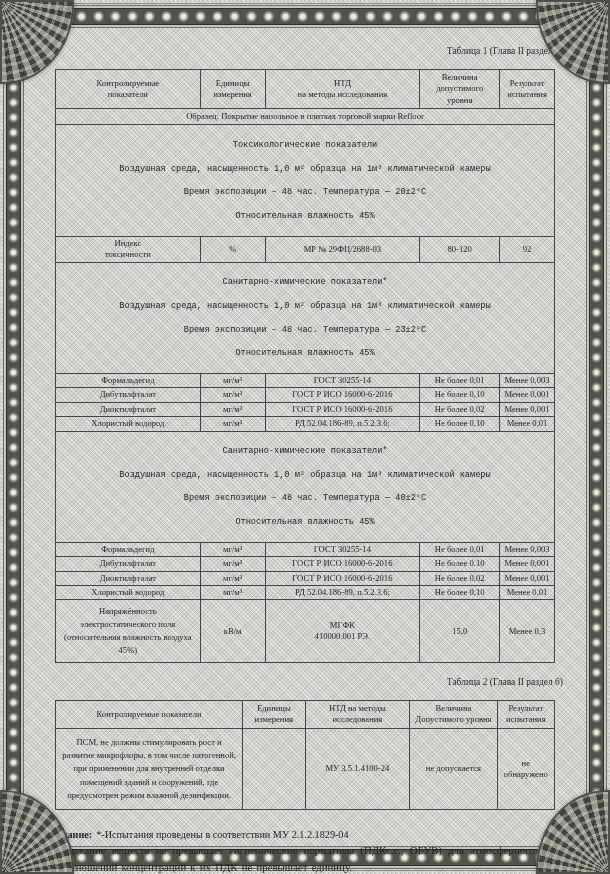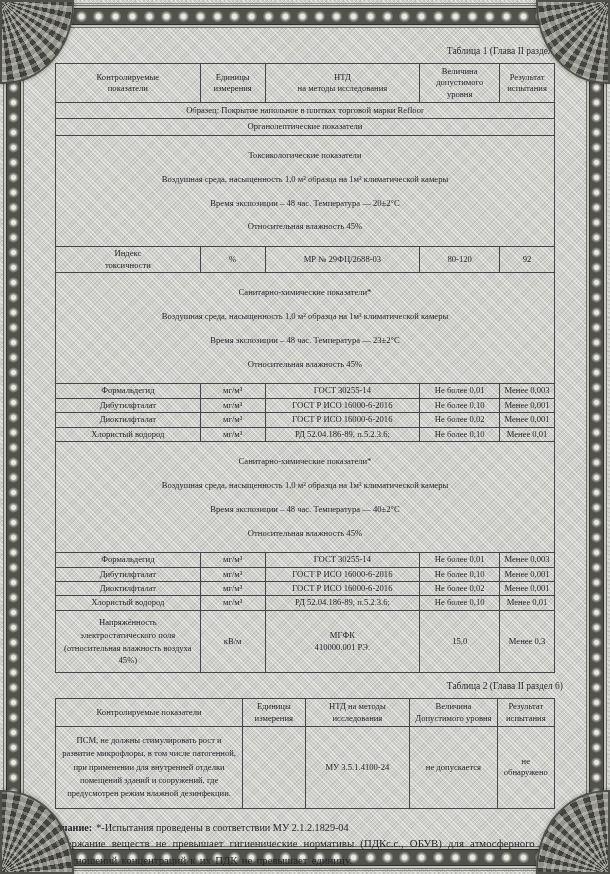--- a/index.html
+++ b/index.html
@@ -42,27 +42,27 @@
   .corner-tr { top:0; right:0; --cx:100%; --cy:0%;   --br:0 0 0 95%; }
   .corner-bl { bottom:0; left:0;  --cx:0%;   --cy:100%; --br:0 95% 0 0; }
   .corner-br { bottom:0; right:0; --cx:100%; --cy:100%; --br:95% 0 0 0; }
 
   
   .content { position:absolute; left:27px; right:27px; top:30px; bottom:28px;
     z-index:2; display:flex; flex-direction:column; padding-top:14px; color:#232327; }
 
   .tbl-caption { font-size:9.5px; text-align:right; padding-right:6px; margin:2px 14px 1px 0; color:#2a2a2e; }
 
-  table { border-collapse:collapse; width:500px; margin:6px auto; table-layout:fixed; background:transparent;border-radius:10px; }
+  table { border-collapse:collapse; width:500px; margin:12px auto; table-layout:fixed; background:transparent;border-radius:10px; }
   th, td { border:1px solid #43434a; padding:1px 3px; font-size:8.6px; line-height:1.32;
     text-align:center; vertical-align:middle; font-weight:normal; white-space:pre-line;
     color:#232329; overflow:hidden; }
   th { padding:2px 3px; }
   td.sec { padding:2px 12px; }
-  td.sec div { line-height:1.45; }
+  td.sec div { line-height:1.45;font-family:Liberation Mono, monospace; }
   td.big { padding:5px 8px; line-height:1.5; }
   #table2 td.big { padding:7px 4px; line-height:1.55; }
 
   .body-block { width:548px; margin:3px auto 0 auto; }
   .note-line { font-size:10.2px; margin:4px 0 2px 0; }
   .lbl { font-weight:bold; margin-right:4px; }
   .body-par { font-size:10.8px; line-height:1.58; text-align:justify; text-indent:18px;
     margin:1px 0; word-spacing:1.5px; }
 
   .spacer { flex:1; }
@@ -103,23 +103,20 @@
 на методы исследования</th>
         <th>Величина
 допустимого уровня</th>
         <th>Результат
 испытания</th>
       </tr>
       <tr>
         <td colspan="5" class="sec">Образец: Покрытие напольное в плитках торговой марки Refloor</td>
       </tr>
       <tr>
-        <td colspan="5" class="sec">Органолептические показатели</td>
-      </tr>
-      <tr>
         <td colspan="5" class="sec">
           <div>Токсикологические показатели</div>
           <div>Воздушная среда, насыщенность 1,0 м² образца на 1м³  климатической камеры</div>
           <div>Время экспозиции – 48 час. Температура — 20±2°С</div>
           <div>Относительная влажность 45%</div>
         </td>
       </tr>
       <tr>
         <td>Индекс
 токсичности</td>

